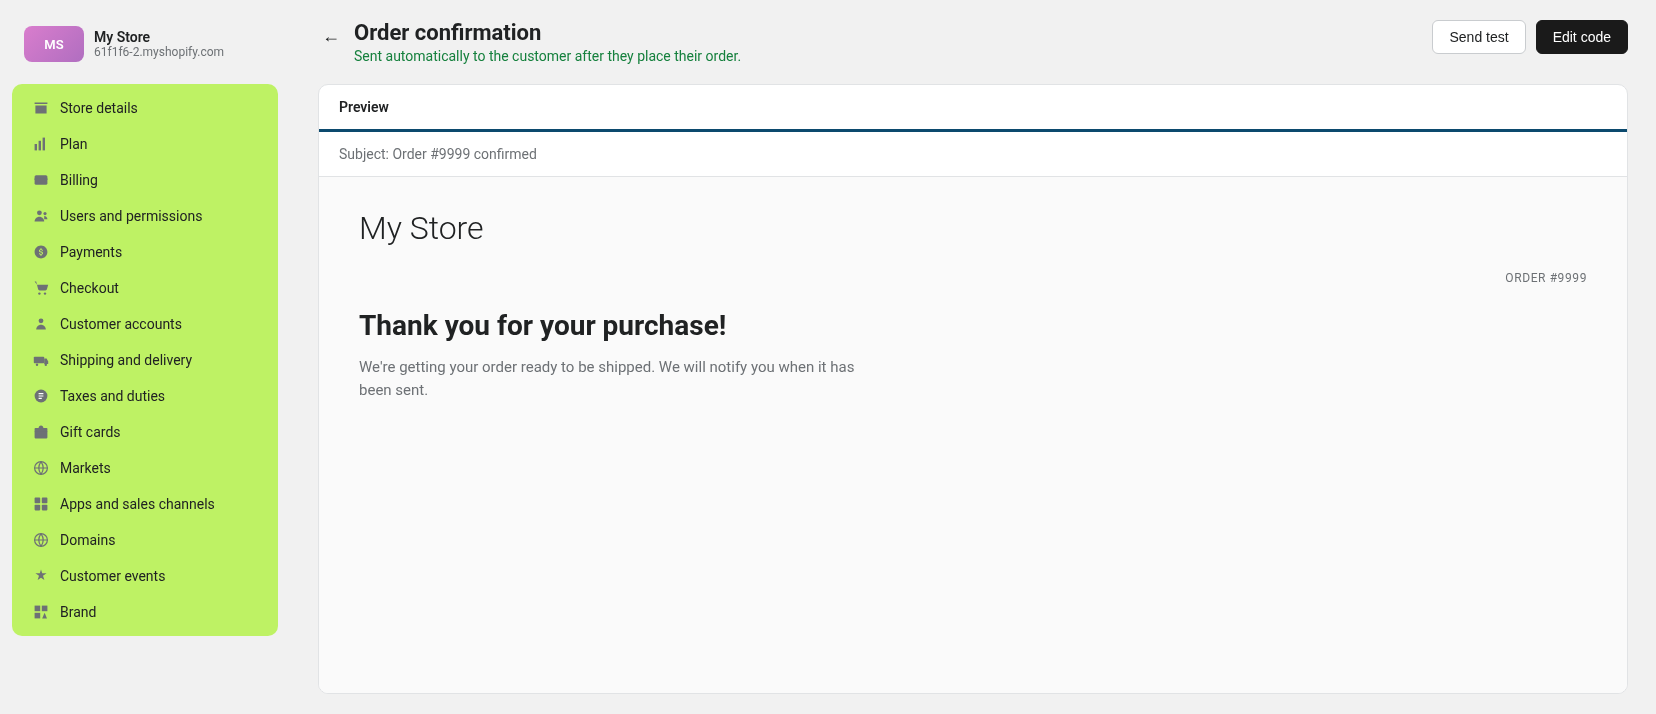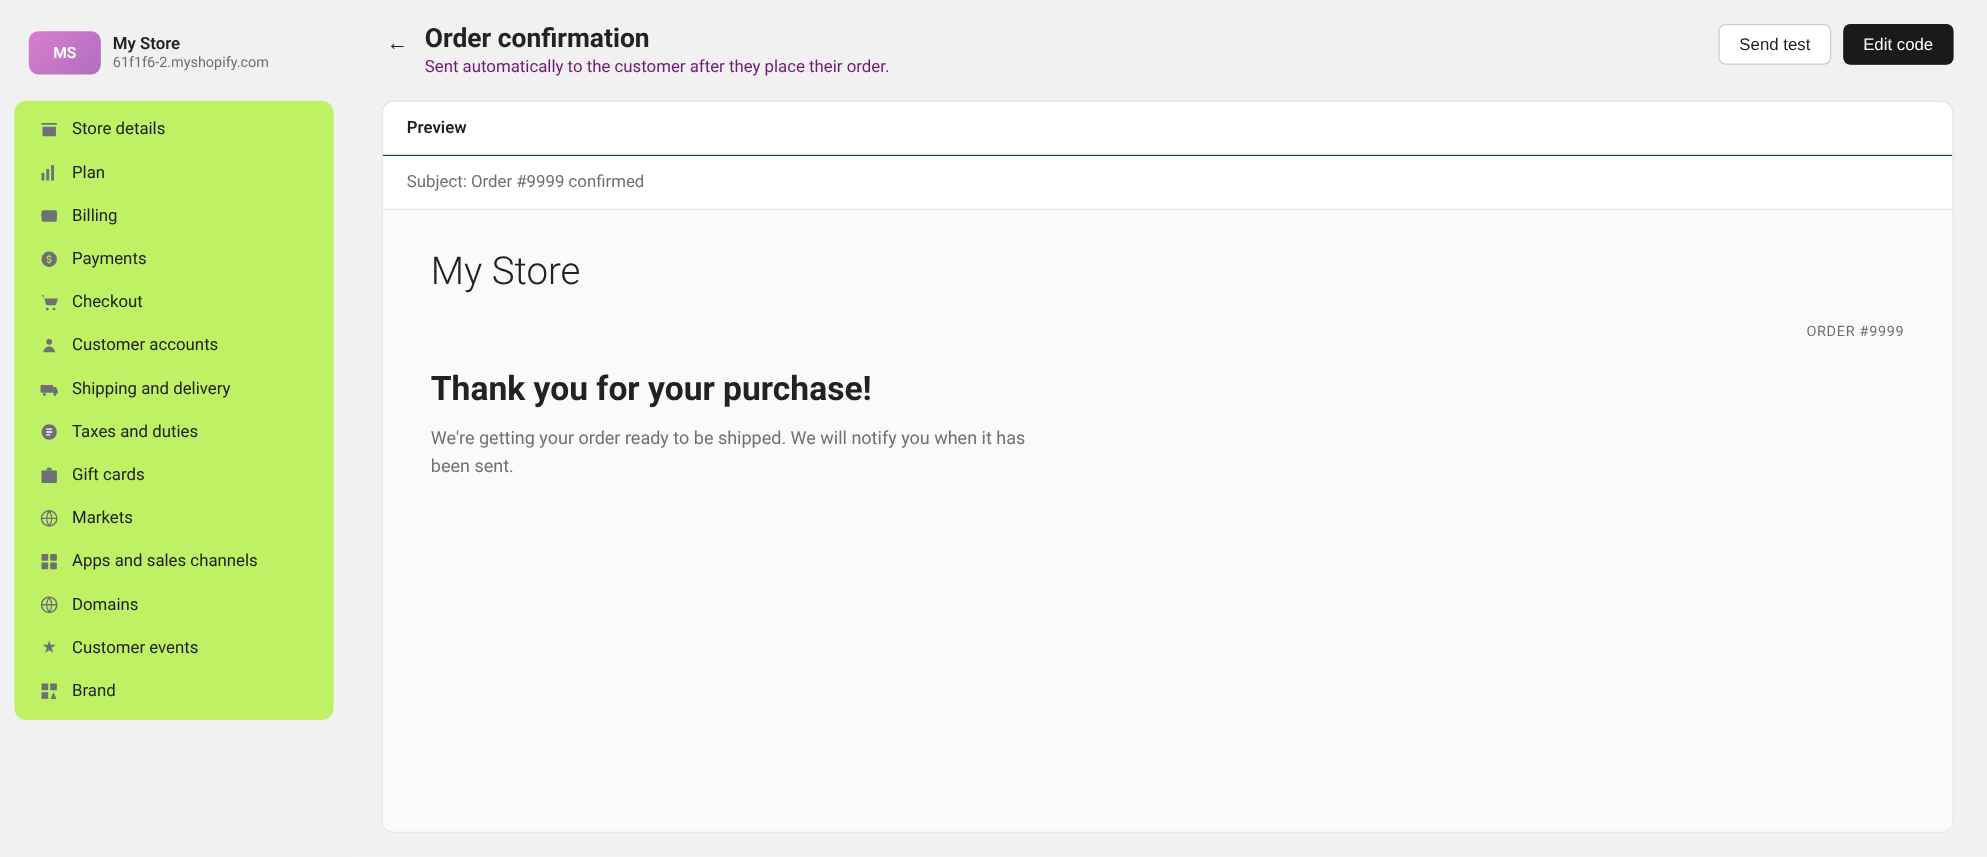--- a/index.html
+++ b/index.html
@@ -112,21 +112,21 @@
       margin-top: 2px;
     }
     .page-title-block {}
     .page-title {
       font-size: 22px;
       font-weight: 700;
       color: #202223;
     }
     .page-subtitle {
       font-size: 14px;
-      color: #701a75;
+      color: #15803d;
       margin-top: 3px;
     }
     .page-header-actions {
       display: flex;
       align-items: center;
       gap: 10px;
     }
     .btn-secondary {
       background: white;
       border: 1px solid #c9cccf;
@@ -156,21 +156,21 @@
       flex: 1;
       overflow: hidden;
       display: flex;
       flex-direction: column;
     }
     .preview-label {
       font-size: 14px;
       font-weight: 600;
       color: #202223;
       padding: 14px 20px;
-      border-bottom: 1px solid #0c4a6e;
+      border-bottom: 3px solid #0c4a6e;
     }
     .email-subject {
       font-size: 14px;
       color: #6d7175;
       padding: 14px 20px;
       border-bottom: 1px solid #e1e3e5;
     }
     .email-body {
       flex: 1;
       padding: 32px 40px;
@@ -265,20 +265,31 @@
         <span>Plan</span>
       </div>
       <div class="sidebar-item">
         <span class="nav-icon">
           <svg width="16" height="16" viewBox="0 0 20 20" fill="currentColor">
             <rect x="2" y="4" width="16" height="12" rx="2" ry="2"></rect>
             <rect x="2" y="8" width="16" height="2"></rect>
           </svg>
         </span>
         <span>Billing</span>
+      </div>
+      <div class="sidebar-item">
+        <span class="nav-icon">
+          <svg width="16" height="16" viewBox="0 0 20 20" fill="currentColor">
+            <circle cx="8" cy="6" r="3"></circle>
+            <path d="M2 17c0-3.3 2.7-6 6-6s6 2.7 6 6"></path>
+            <circle cx="15" cy="7" r="2"></circle>
+            <path d="M14 14h4c0-2.2-1.8-4-4-4"></path>
+          </svg>
+        </span>
+        <span>Users and permissions</span>
       </div>
       <div class="sidebar-item">
         <span class="nav-icon">
           <svg width="16" height="16" viewBox="0 0 20 20" fill="currentColor">
             <path d="M10 2C5.6 2 2 5.6 2 10s3.6 8 8 8 8-3.6 8-8-3.6-8-8-8zm.5 11.5V15h-1v-1.5c-1.1-.2-2-.9-2-2h1.2c0 .6.5 1 1.3 1s1.3-.4 1.3-1c0-.6-.5-1-1.3-1-1.4 0-2.5-.8-2.5-2s.9-1.8 2-2V5h1v1.5c1.1.2 2 .9 2 2h-1.2c0-.6-.5-1-1.3-1s-1.3.4-1.3 1c0 .6.5 1 1.3 1 1.4 0 2.5.8 2.5 2s-.9 1.8-2 1.8z"></path>
           </svg>
         </span>
         <span>Payments</span>
       </div>
       <div class="sidebar-item">

